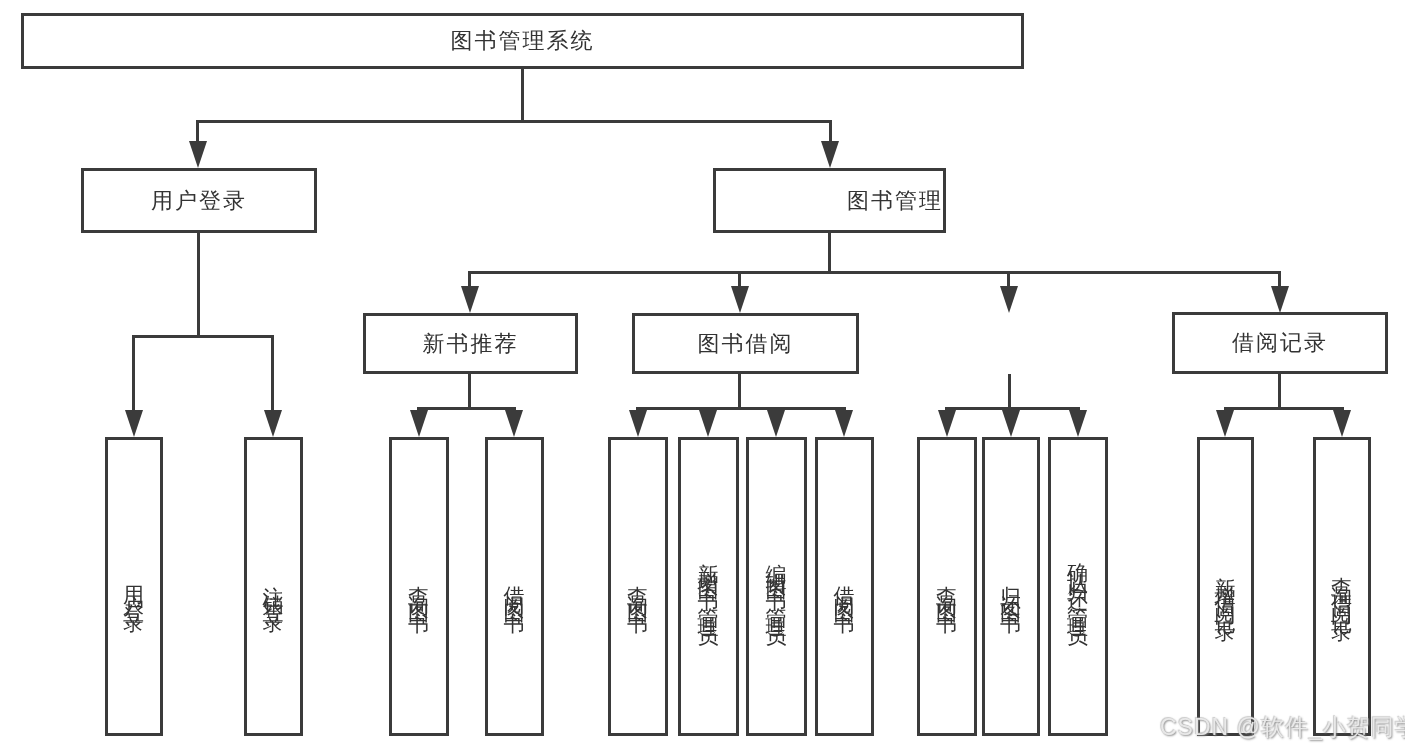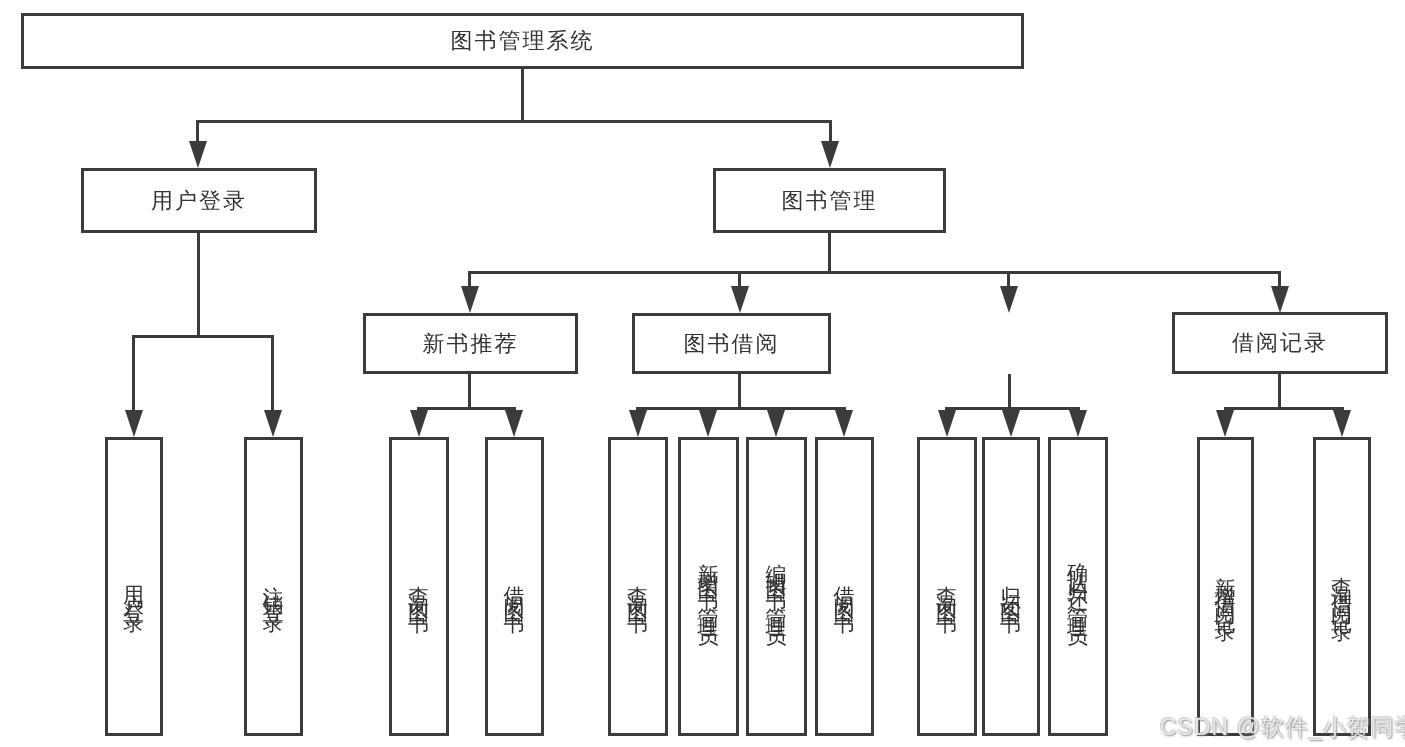--- a/index.html
+++ b/index.html
@@ -49,21 +49,21 @@
     <div class="line" style="left:197px;top:120px;width:635px;height:3px;"></div>
     <div class="line" style="left:196px;top:120px;width:3px;height:28px;"></div>
     <div class="arrowhead" style="left:189px;top:141px;"></div>
     <div class="line" style="left:829px;top:120px;width:3px;height:28px;"></div>
     <div class="arrowhead" style="left:821px;top:141px;"></div>
   </div>
 
   <div class="hbox" style="left:81px;top:168px;width:236px;height:65px;">
     <span>用户登录</span>
   </div>
-  <div class="hbox" style="left:713px;top:168px;width:233px;height:65px;">
+  <div class="hbox" style="left:713px;top:168px;width:233px;height:65px;justify-content:flex-end;">
     <span>图书管理</span>
   </div>
 
   <div>
     <div class="line" style="left:197px;top:230px;width:3px;height:108px;"></div>
     <div class="line" style="left:132px;top:335px;width:142px;height:3px;"></div>
     <div class="line" style="left:132px;top:335px;width:3px;height:78px;"></div>
     <div class="arrowhead" style="left:125px;top:410px;"></div>
     <div class="line" style="left:271px;top:335px;width:3px;height:78px;"></div>
     <div class="arrowhead" style="left:264px;top:410px;"></div>
@@ -78,21 +78,21 @@
     <div class="arrowhead" style="left:731px;top:286px;"></div>
     <div class="line" style="left:1007px;top:271px;width:3px;height:20px;"></div>
     <div class="arrowhead" style="left:1000px;top:286px;"></div>
     <div class="line" style="left:1278px;top:271px;width:3px;height:20px;"></div>
     <div class="arrowhead" style="left:1271px;top:286px;"></div>
   </div>
 
   <div class="hbox" style="left:363px;top:313px;width:215px;height:61px;">
     <span>新书推荐</span>
   </div>
-  <div class="hbox" style="left:632px;top:313px;width:199px;height:61px;">
+  <div class="hbox" style="left:632px;top:313px;width:227px;height:61px;">
     <span>图书借阅</span>
   </div>
   <div class="hbox" style="left:1172px;top:312px;width:216px;height:62px;">
     <span>借阅记录</span>
   </div>
 
   <div>
     <div class="line" style="left:468px;top:372px;width:3px;height:38px;"></div>
     <div class="line" style="left:417px;top:407px;width:99px;height:3px;"></div>
     <div class="line" style="left:417px;top:407px;width:3px;height:20px;"></div>

